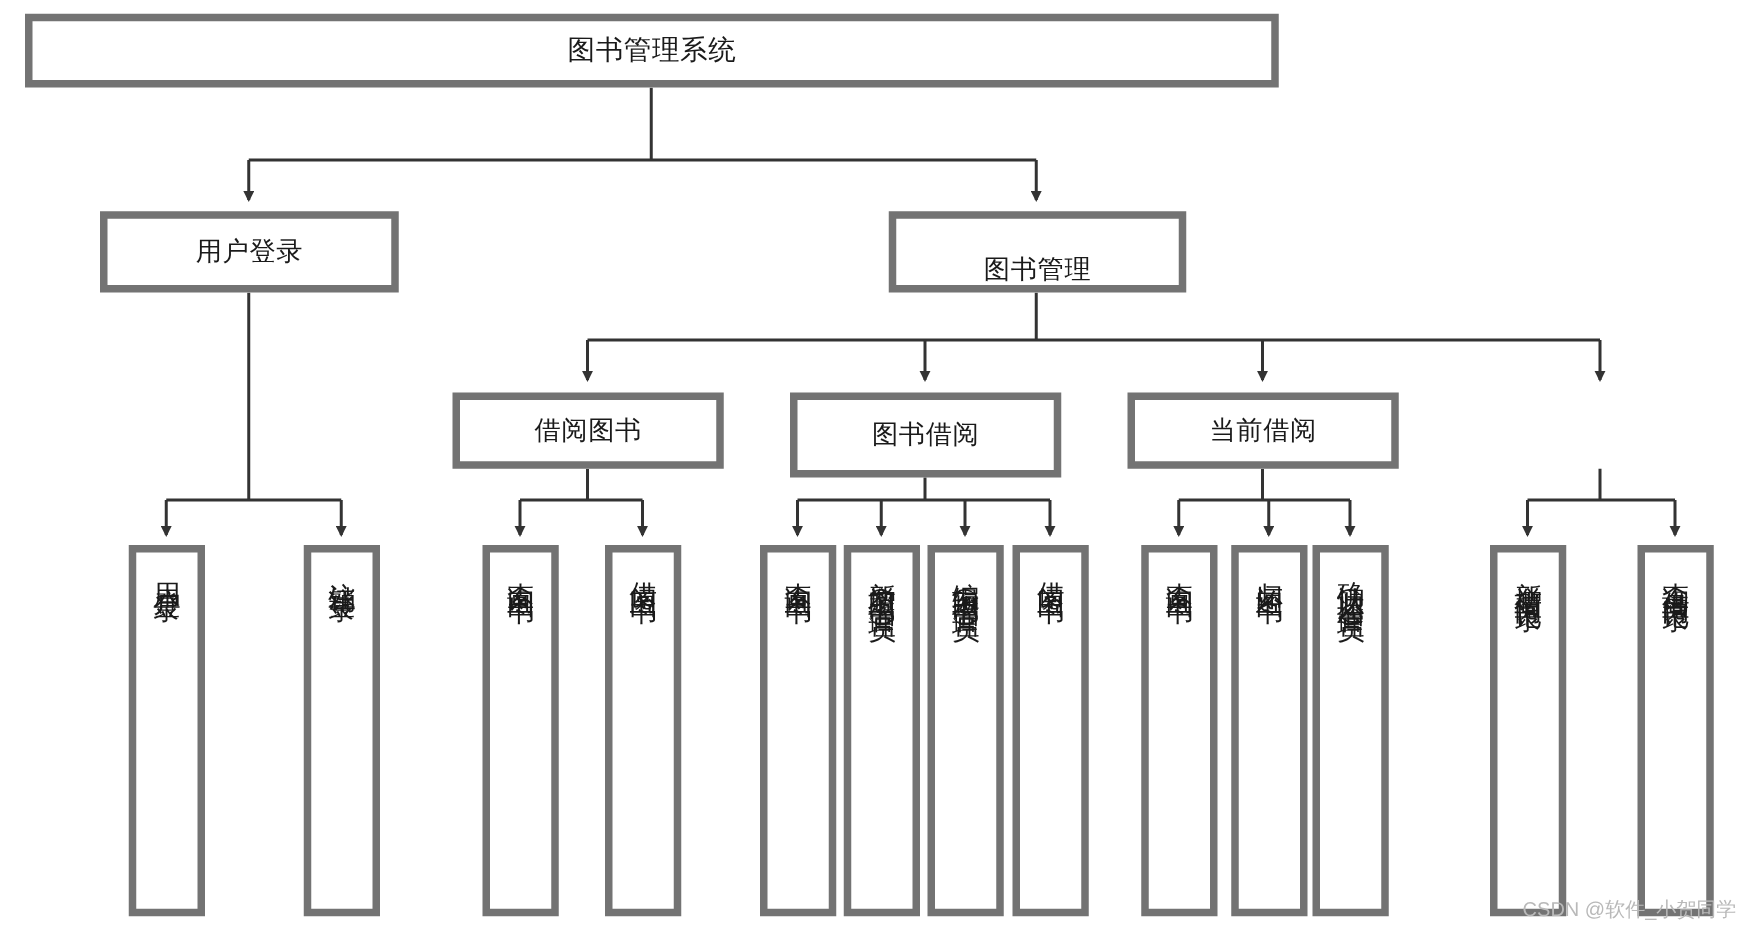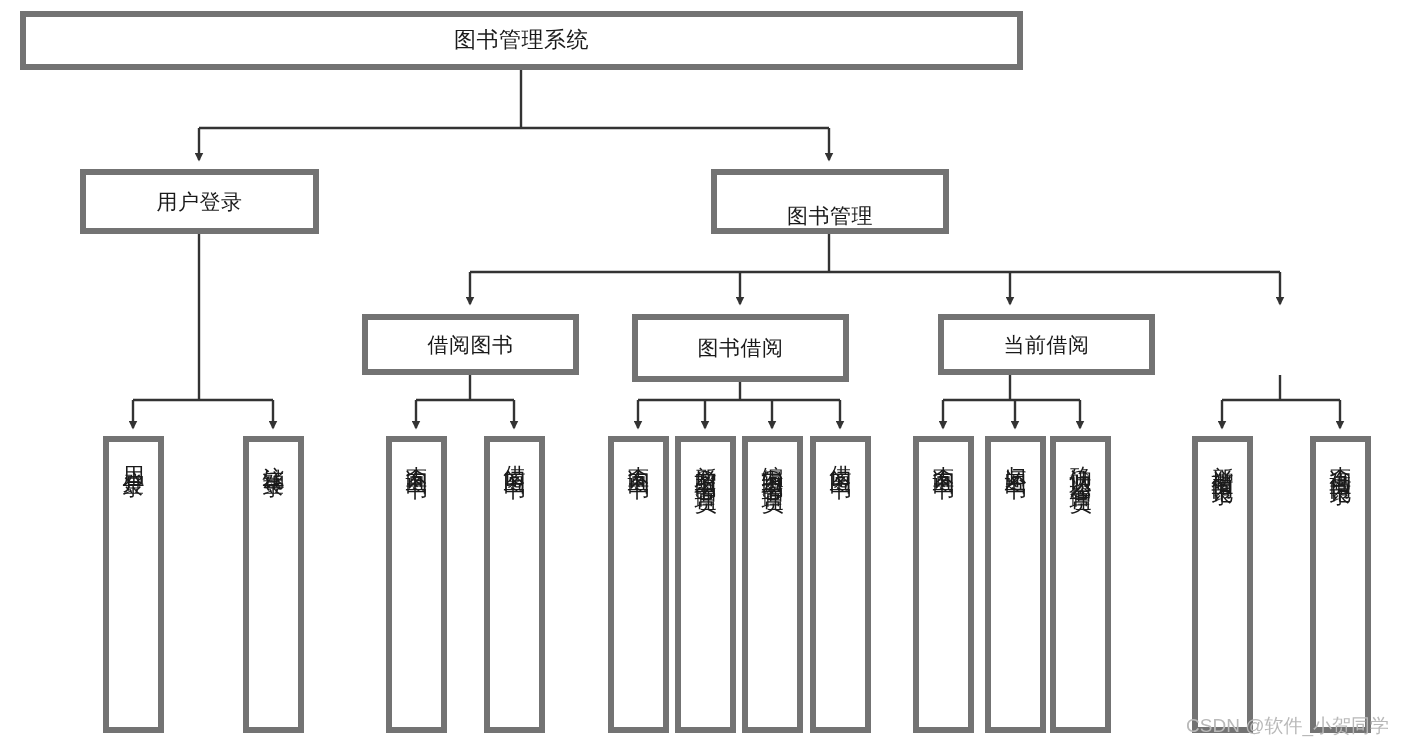--- a/index.html
+++ b/index.html
@@ -62,21 +62,21 @@
     text-orientation: upright;
     font-size: 22px;
     line-height: 1;
     letter-spacing: 4px;
     white-space: nowrap;
   }
   .watermark {
     position: absolute;
     right: 16px;
     bottom: 8px;
-    font-size: 19px;
+    font-size: 16px;
     color: #b9b9b9;
     z-index: 5;
     white-space: nowrap;
     user-select: none;
   }
 </style>
 </head>
 <body>
 
 <div id="diagram-root">
@@ -141,21 +141,21 @@
   <div class="node horiz" style="left:711px; top:169px; width:238px; height:65px;align-items:flex-end;">
     <span class="node-label">图书管理</span>
   </div>
 
   <div class="node horiz" style="left:362px; top:314px; width:217px; height:61px;">
     <span class="node-label">借阅图书</span>
   </div>
   <div class="node horiz" style="left:632px; top:314px; width:217px; height:68px;">
     <span class="node-label">图书借阅</span>
   </div>
-  <div class="node horiz" style="left:902px; top:314px; width:217px; height:61px;margin-left:36px;">
+  <div class="node horiz" style="left:902px; top:314px; width:217px; height:61px;">
     <span class="node-label">当前借阅</span>
   </div>
 
   <div class="node vert" style="left:103px; top:436px; width:61px; height:297px;">
     <span class="node-label">用户登录</span>
   </div>
   <div class="node vert" style="left:243px; top:436px; width:61px; height:297px;">
     <span class="node-label">注销登录</span>
   </div>
 

